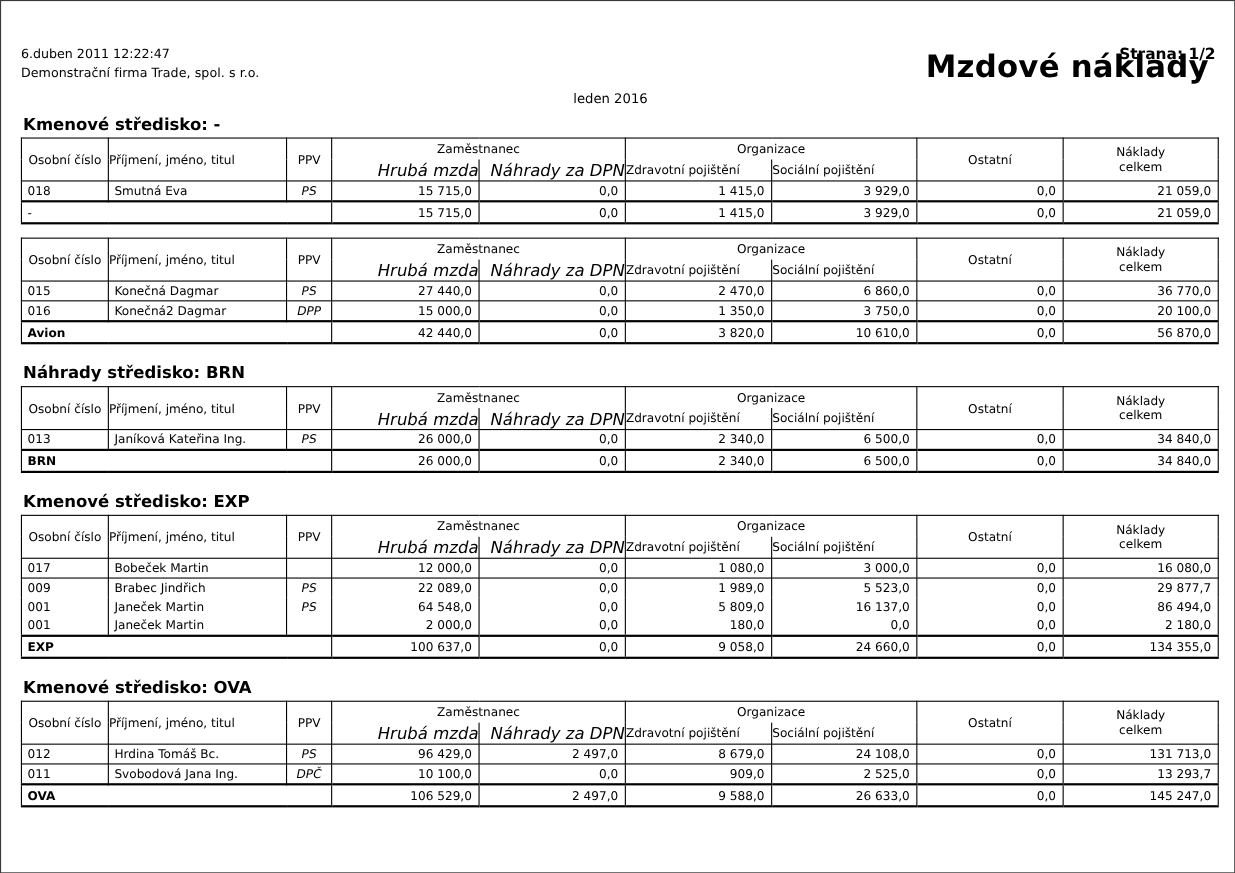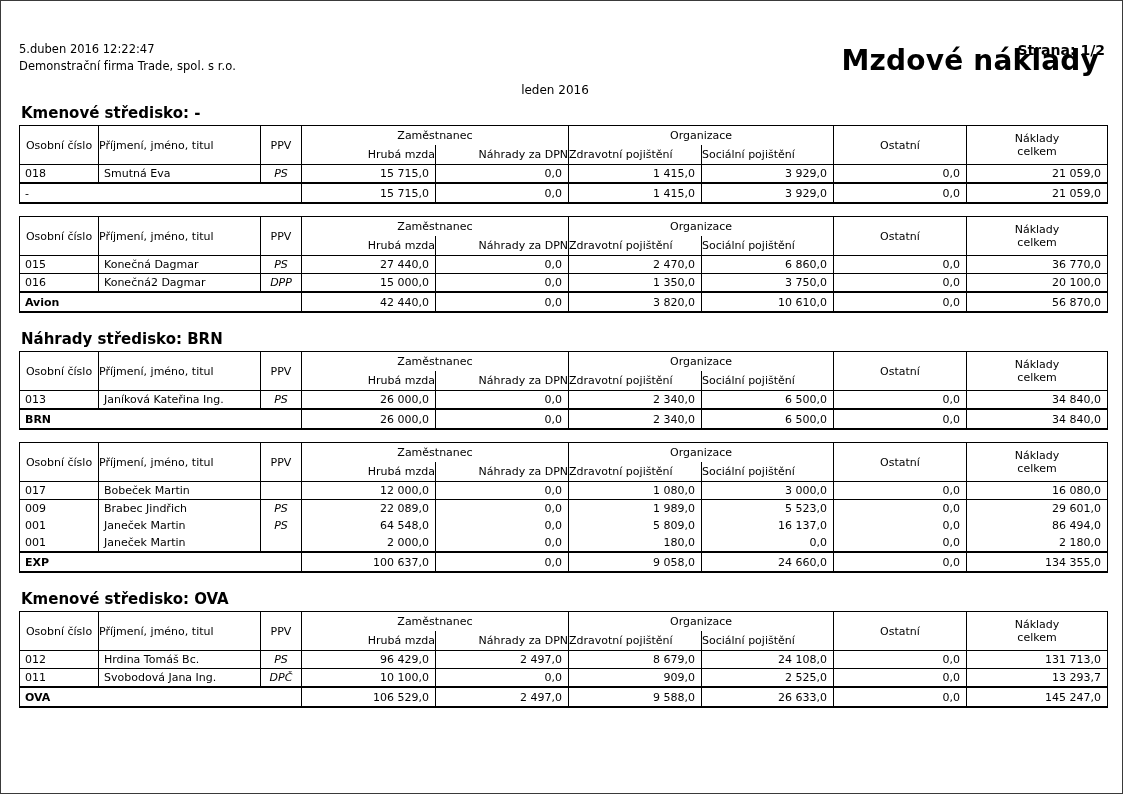--- a/index.html
+++ b/index.html
@@ -118,21 +118,22 @@
     padding-bottom: 1px;
   }
   .hd-l {
     text-align: left;
     padding-left: 5px;
     font-size: 11px;
   }
   .hd-r {
     text-align: right;
     padding-right: 5px;
-    font-size: 11px;
+    font-size: 15px;
+    font-style: italic;
   }
   .noborder-b { border-bottom: none !important; }
   .noborder-t { border-top: none !important; }
 
   tr.data td { height: 17px; }
   tr.data td.txt {
     text-align: left;
     padding-left: 5px;
   }
   tr.data td.ctr { text-align: center; font-style: italic; }
@@ -158,21 +159,21 @@
   }
 </style>
 </head>
 <body>
 
 <div id="page">
   <div id="inner">
 
     <div class="hdr">
       <div class="hdr-left">
-        <div class="l1">5.duben 2016  12:22:47</div>
+        <div class="l1">6.duben 2011  12:22:47</div>
         <div class="l2">Demonstrační firma Trade, spol. s r.o.</div>
       </div>
       <div class="hdr-center">
         <div class="doc-title">Mzdové náklady</div>
         <div class="doc-sub">leden 2016</div>
       </div>
       <div class="hdr-right">Strana: 1/2</div>
     </div>
 
     <div id="sections">
@@ -351,20 +352,21 @@
                 <td class="num">2 340,0</td>
                 <td class="num">6 500,0</td>
                 <td class="num">0,0</td>
                 <td class="num">34 840,0</td>
               </tr>
             </tbody>
     </table>
   </div>
 
   <div class="section">
+    <div class="sec-title">Kmenové středisko: EXP</div>
     <table class="grid">
       <colgroup>
         <col class="c0">
               <col class="c1">
               <col class="c2">
               <col class="c3">
               <col class="c4">
         <col class="c5">
               <col class="c6">
               <col class="c7">
@@ -402,21 +404,21 @@
               </tr>
               <tr class="data">
                 <td class="txt noline">009</td>
                 <td class="txt noline">Brabec Jindřich</td>
                 <td class="ctr noline">PS</td>
                 <td class="num noline">22 089,0</td>
                 <td class="num noline">0,0</td>
                 <td class="num noline">1 989,0</td>
                 <td class="num noline">5 523,0</td>
                 <td class="num noline">0,0</td>
-                <td class="num noline">29 601,0</td>
+                <td class="num noline">29 877,7</td>
               </tr>
               <tr class="data">
                 <td class="txt noline">001</td>
                 <td class="txt noline">Janeček Martin</td>
                 <td class="ctr noline">PS</td>
                 <td class="num noline">64 548,0</td>
                 <td class="num noline">0,0</td>
                 <td class="num noline">5 809,0</td>
                 <td class="num noline">16 137,0</td>
                 <td class="num noline">0,0</td>

